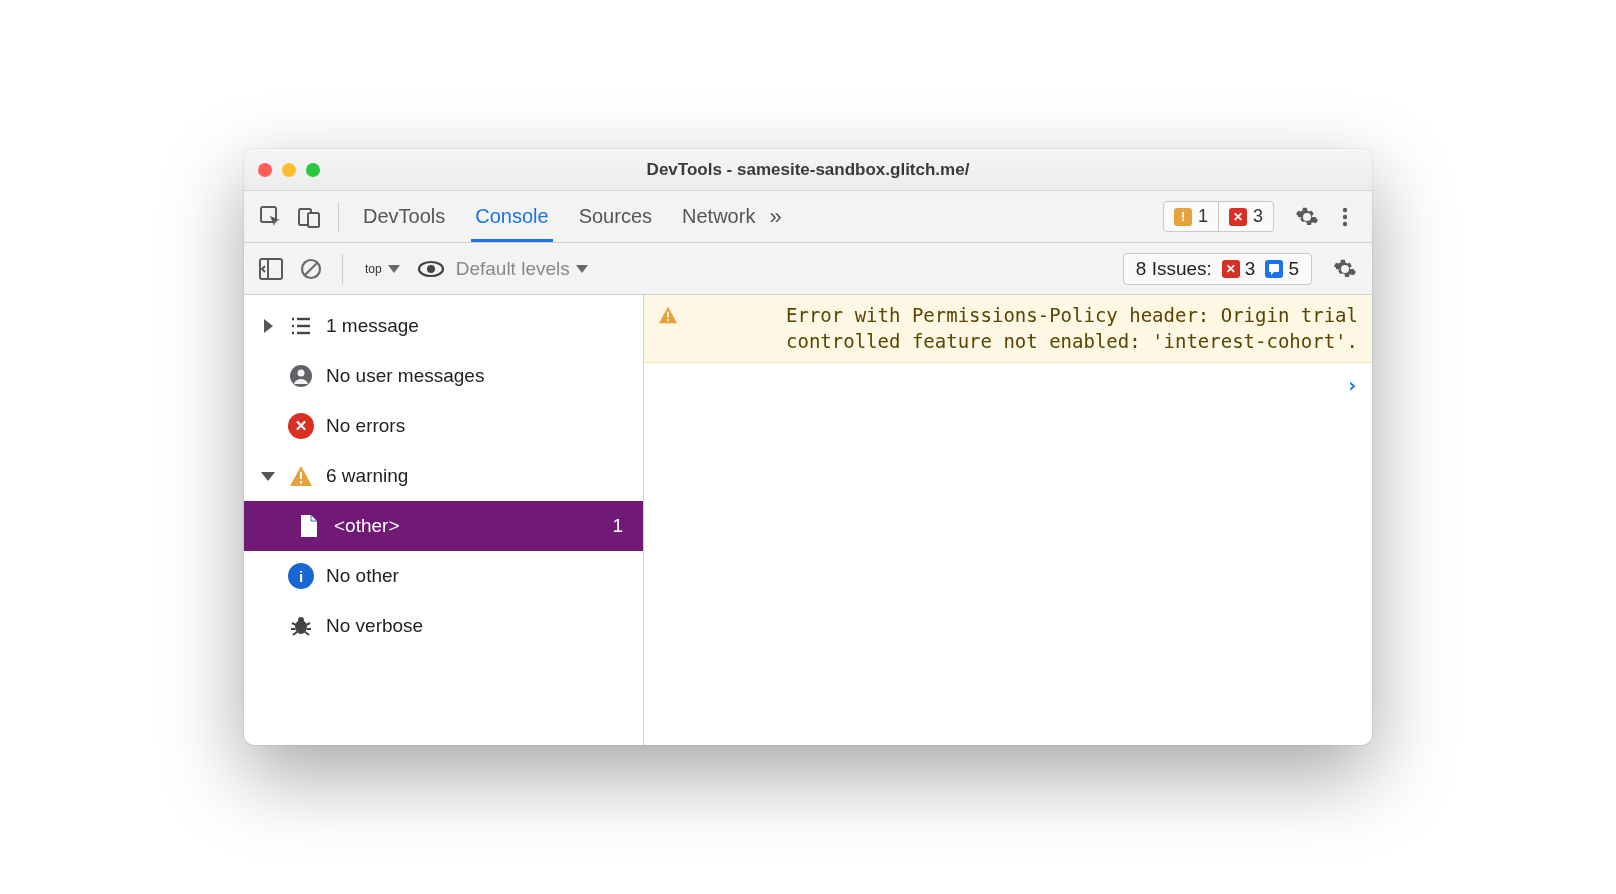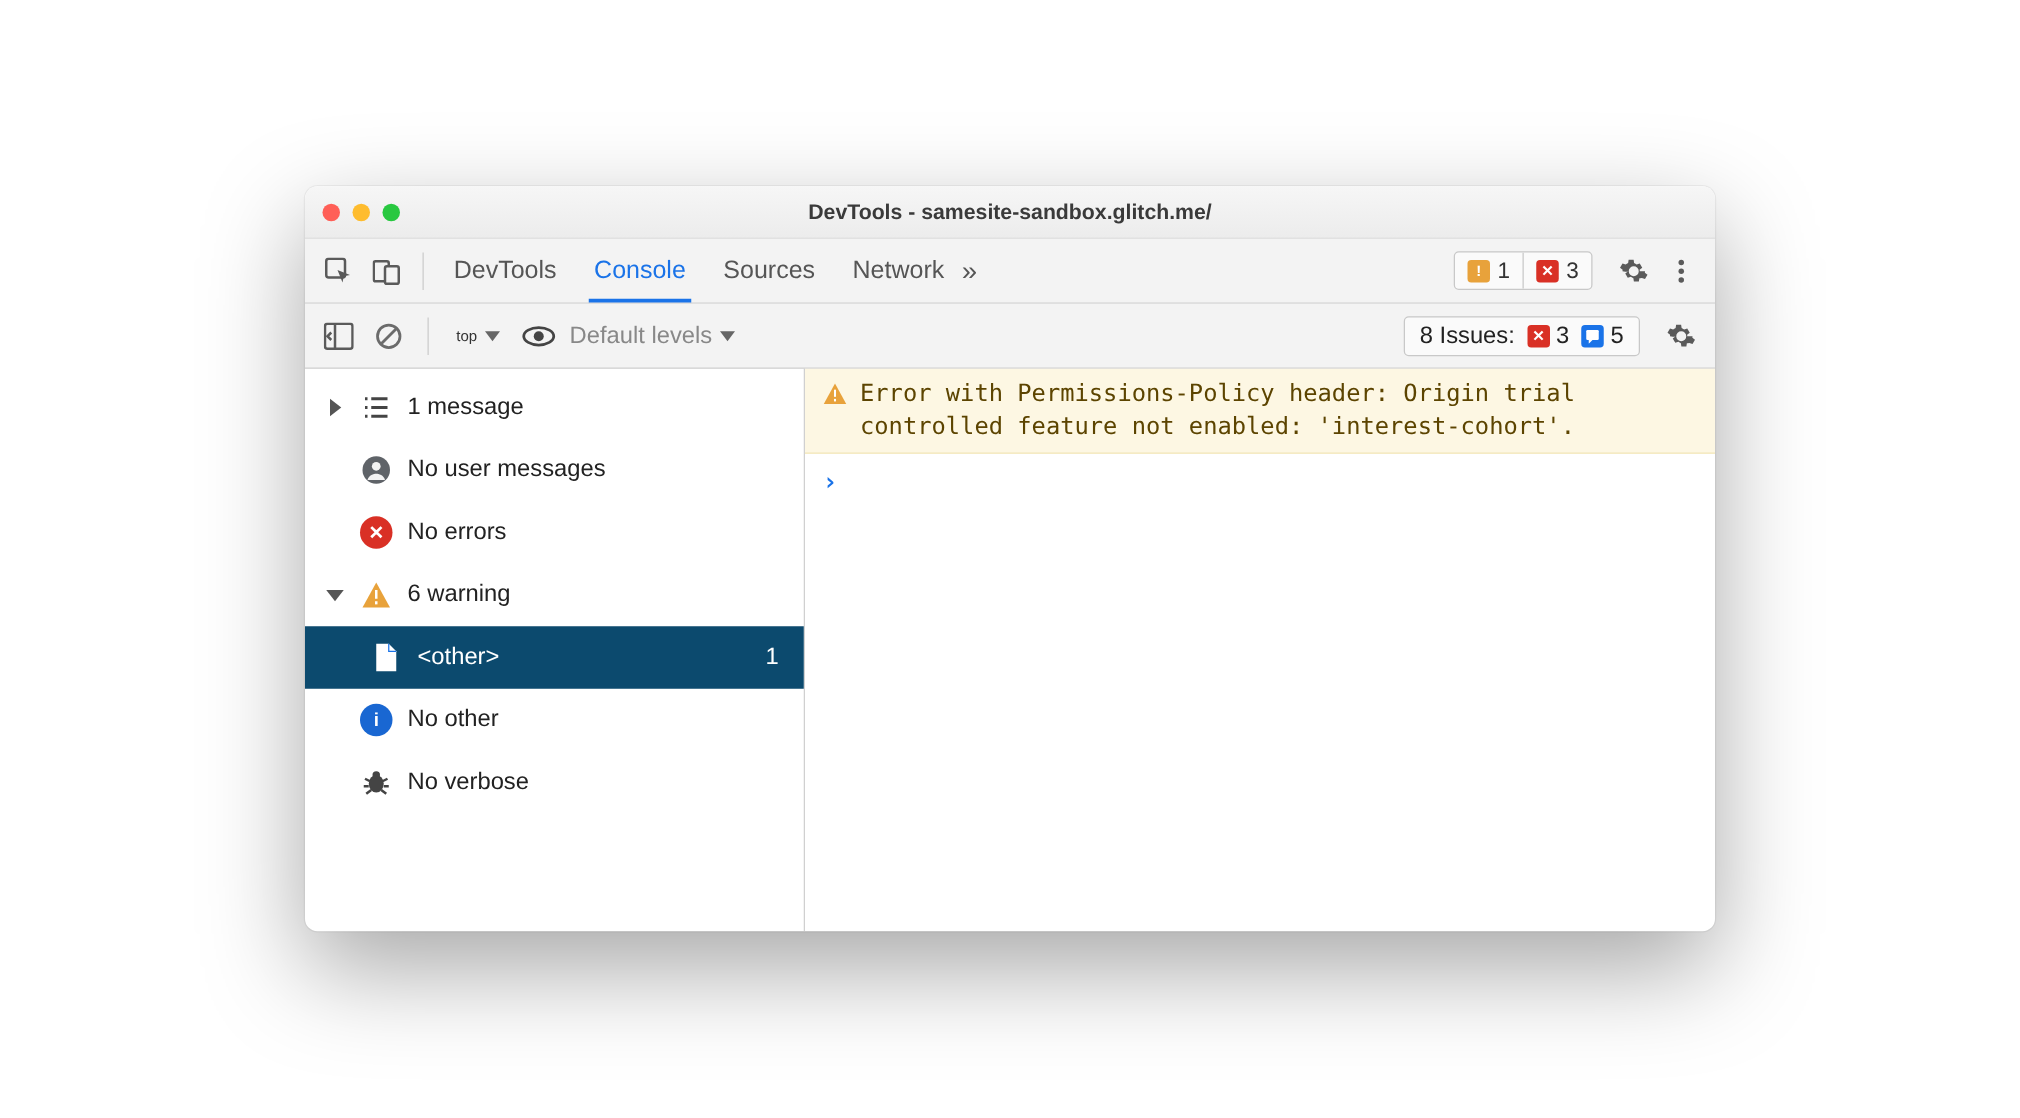--- a/index.html
+++ b/index.html
@@ -77,27 +77,27 @@
 }
 .filterinput::placeholder { color: #888; }
 .levels { font-size: 19px; color: #888; display: flex; align-items: center; gap: 6px; cursor: pointer; }
 .issuesbox { border: 1px solid #c8c8c8; border-radius: 4px; background: #fafafa; display: flex; align-items: flex-start; gap: 10px; padding: 4px 12px; font-size: 19px; color: #222; cursor: pointer; }
 .issue-seg { display: flex; align-items: center; gap: 5px; }
 .content { display: flex; height: 450px; }
 .sidebar { width: 400px; border-right: 1px solid #d0d0d0; display: flex; flex-direction: column; padding-top: 6px; }
 .srow { height: 50px; display: flex; align-items: center; gap: 12px; padding: 0 12px 0 16px; font-size: 19px; color: #222; cursor: pointer; }
 .srow .tree { width: 16px; display: flex; justify-content: center; color: #555; font-size: 14px; }
 .srow .ricon { width: 26px; height: 26px; display: flex; align-items: center; justify-content: center; }
-.srow.selected { background: #0c4a6e; color: #fff; }
+.srow.selected { background: #701a75; color: #fff; }
 .srow.selected .count { color: #fff; }
 .srow .count { margin-left: auto; padding-right: 8px; font-size: 19px; color: #555; }
 .srow.indent { padding-left: 52px; }
 .triangle-right { width:0;height:0;border-top:7px solid transparent;border-bottom:7px solid transparent;border-left:9px solid #555; }
 .triangle-down { width:0;height:0;border-left:7px solid transparent;border-right:7px solid transparent;border-top:9px solid #555; }
-.main { flex: 1; display: flex; flex-direction: column; }
+.main { flex: 1; display: flex; flex-direction: column; text-align: right; }
 .warnmsg { background: #fdf7e3; border-bottom: 1px solid #f2e6b8; padding: 8px 14px; display: flex; gap: 10px; align-items: flex-start; }
 .warnmsg .txt { font-family: ui-monospace, Menlo, Consolas, monospace; font-size: 19px; color: #5c4400; line-height: 1.35; }
 .prompt { padding: 10px 14px; color: #1a73e8; font-weight: bold; font-family: ui-monospace, Menlo, monospace; font-size: 20px; }
 svg { display: block; }
 .circ { width: 26px; height: 26px; border-radius: 50%; display: flex; align-items: center; justify-content: center; font-size: 15px; font-weight: bold; color: #fff; }
 .circ.err { background: #d93025; }
 .circ.info { background: #1967d2; }
 </style>
 </head>
 <body>

